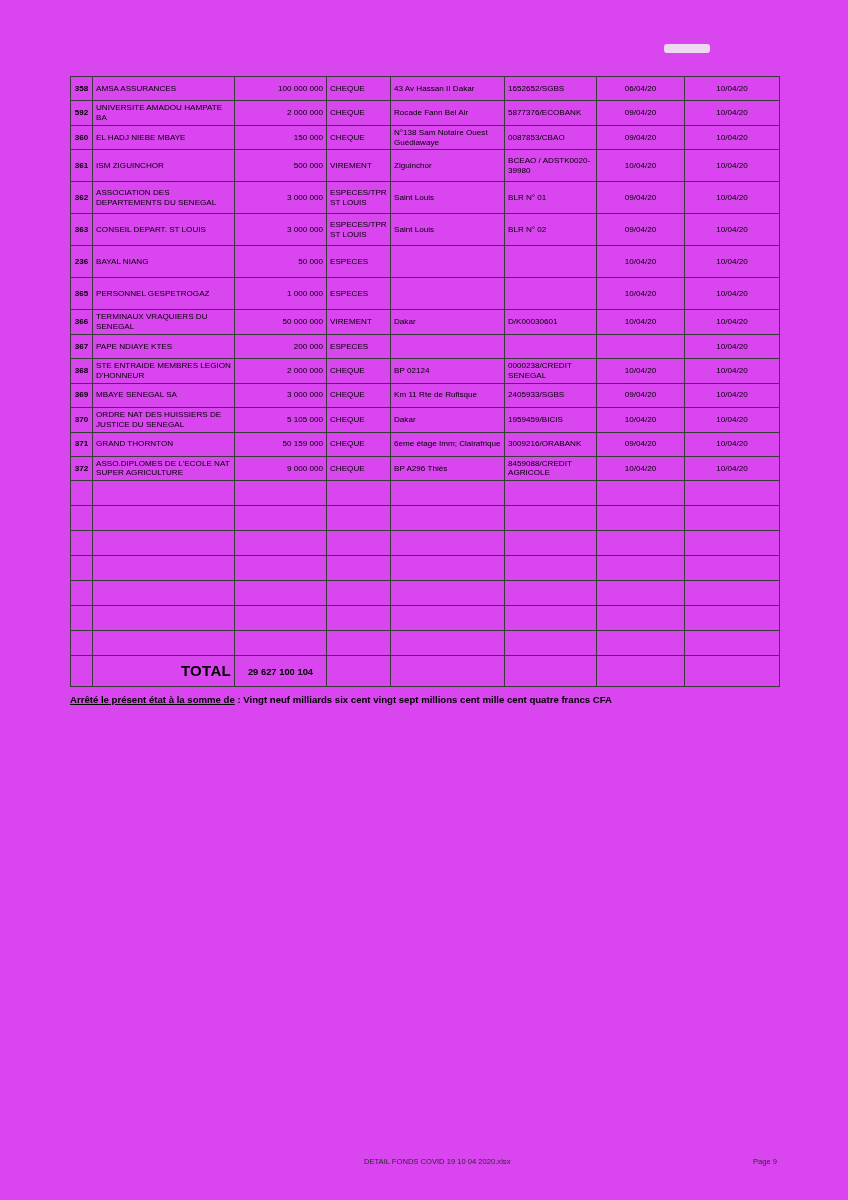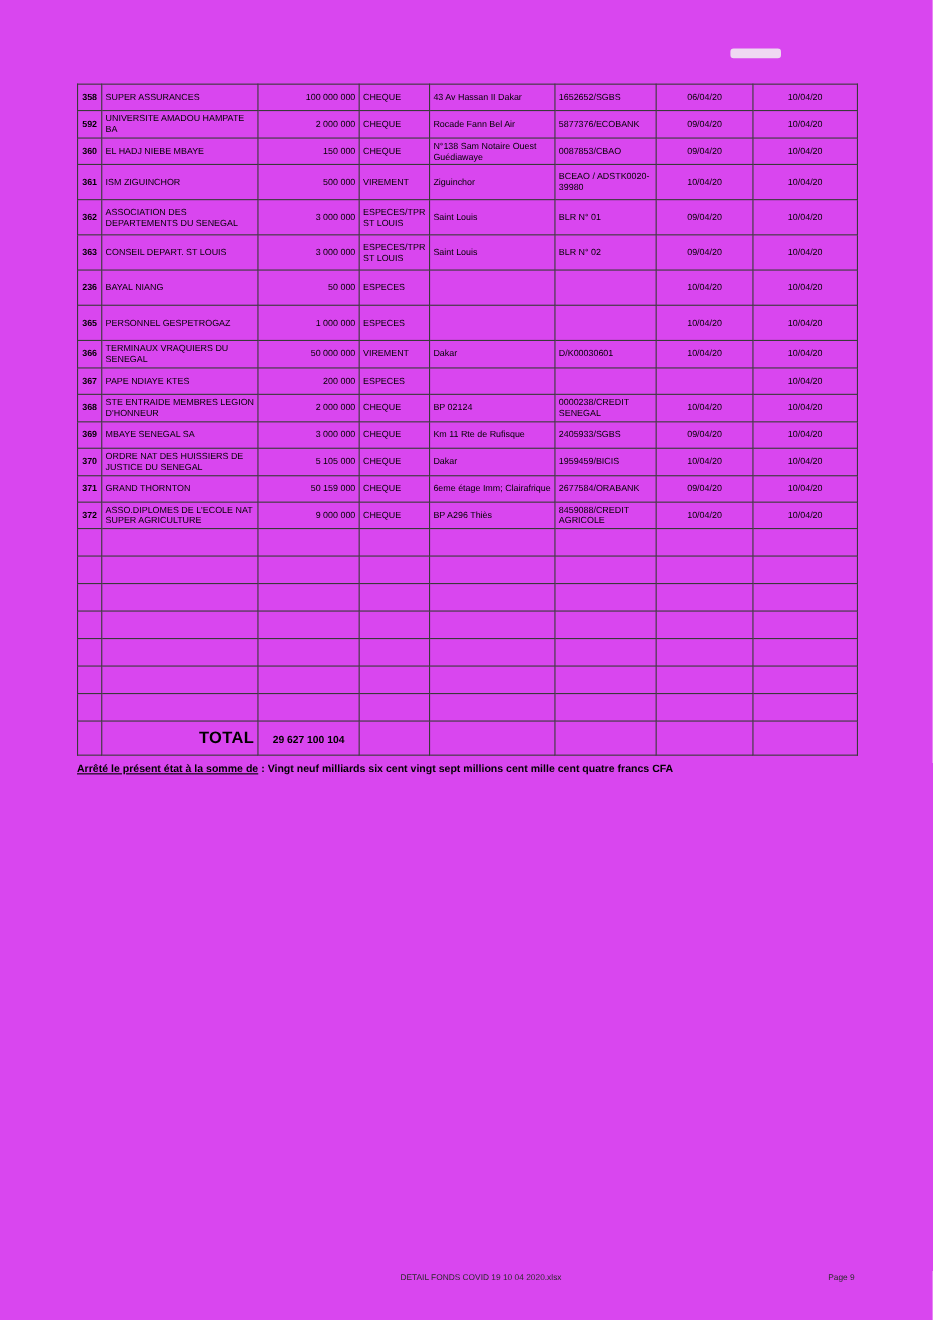--- a/index.html
+++ b/index.html
@@ -152,21 +152,21 @@
           <col class="c-amt">
           <col class="c-mode">
         <col class="c-addr">
           <col class="c-acct">
           <col class="c-d1">
           <col class="c-d2">
       </colgroup>
       <tbody>
           <tr>
             <td class="col-no">358</td>
-            <td class="col-ben">SUPER ASSURANCES</td>
+            <td class="col-ben">AMSA ASSURANCES</td>
             <td class="col-amt">100 000 000</td>
             <td class="col-mode">CHEQUE</td>
             <td class="col-addr">43 Av Hassan II Dakar</td>
             <td class="col-acct">1652652/SGBS</td>
             <td class="col-date">06/04/20</td>
             <td class="col-date">10/04/20</td>
           </tr>
           <tr>
             <td class="col-no">592</td>
             <td class="col-ben">UNIVERSITE AMADOU HAMPATE BA</td>
@@ -286,21 +286,21 @@
             <td class="col-acct">1959459/BICIS</td>
             <td class="col-date">10/04/20</td>
             <td class="col-date">10/04/20</td>
           </tr>
           <tr>
             <td class="col-no">371</td>
             <td class="col-ben">GRAND THORNTON</td>
             <td class="col-amt">50 159 000</td>
             <td class="col-mode">CHEQUE</td>
             <td class="col-addr">6eme étage Imm; Clairafrique</td>
-            <td class="col-acct">2677584/ORABANK</td>
+            <td class="col-acct">3009216/ORABANK</td>
             <td class="col-date">09/04/20</td>
             <td class="col-date">10/04/20</td>
           </tr>
           <tr>
             <td class="col-no">372</td>
             <td class="col-ben">ASSO.DIPLOMES DE L'ECOLE NAT SUPER AGRICULTURE</td>
             <td class="col-amt">9 000 000</td>
             <td class="col-mode">CHEQUE</td>
             <td class="col-addr">BP A296 Thiès</td>
             <td class="col-acct">8459088/CREDIT AGRICOLE</td>

